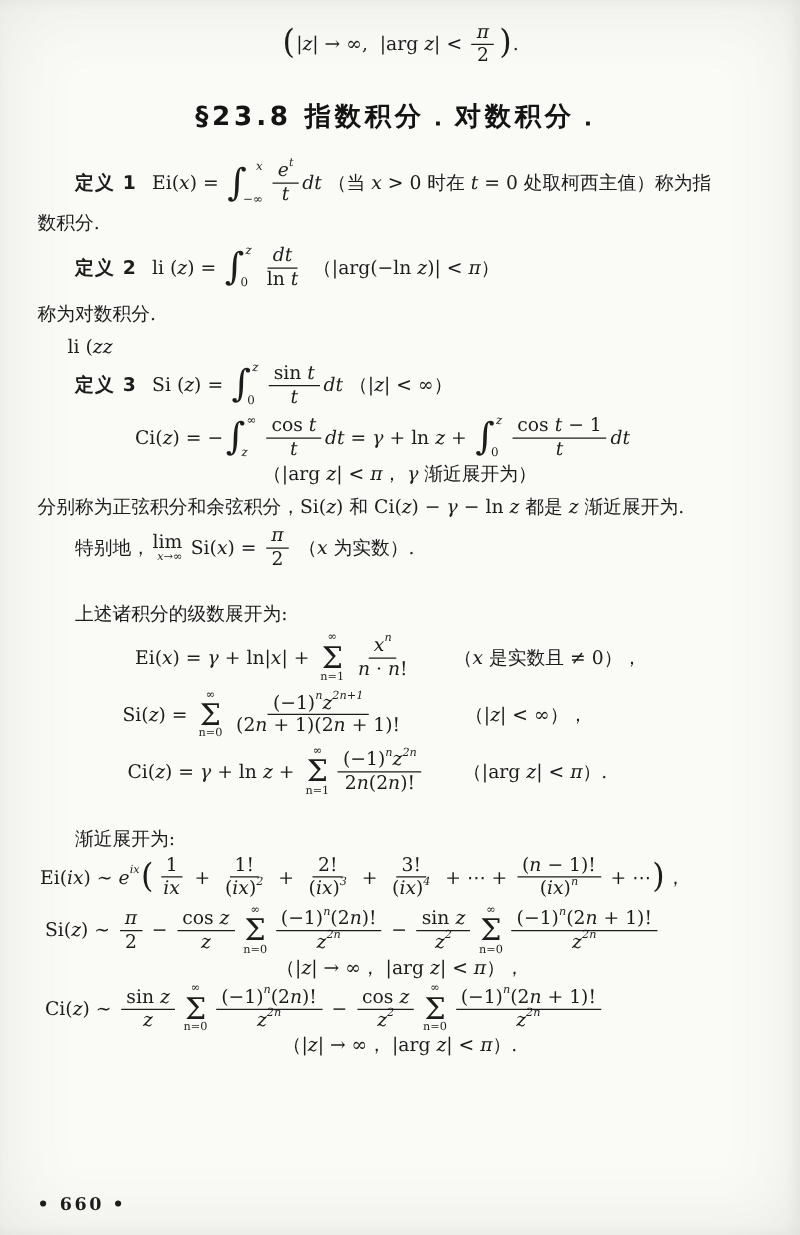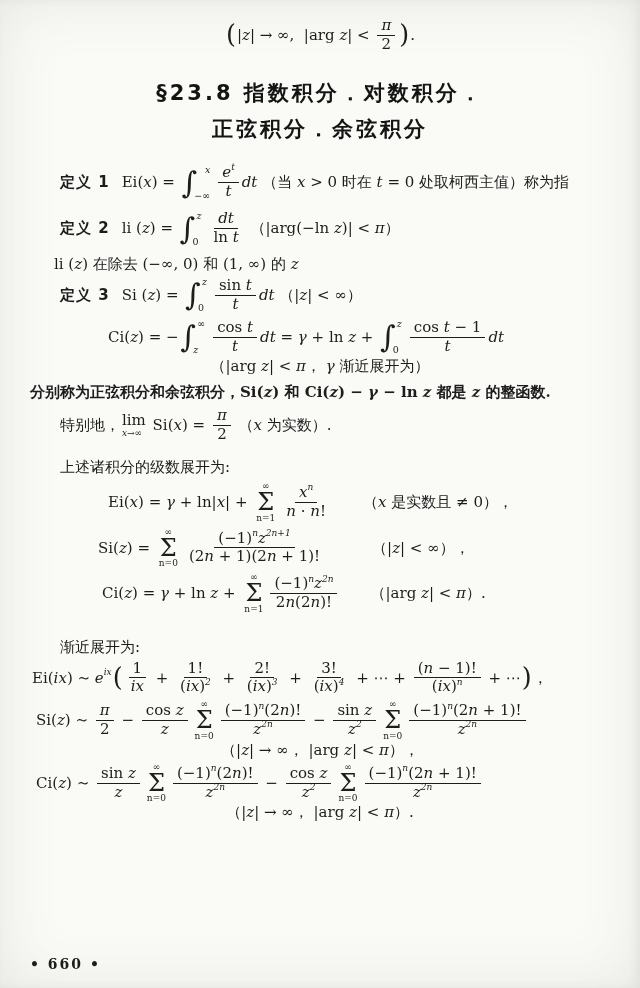--- a/index.html
+++ b/index.html
@@ -35,51 +35,52 @@
   .mfn{display:inline-flex;align-items:center;padding:0 4px 1px 4px;border-bottom:1.4px solid #1c1c1c;white-space:pre;}
   .mfd{display:inline-flex;align-items:center;padding:1px 4px 0 4px;white-space:pre;}
   .mint{display:inline-flex;align-items:center;margin:0 2px;height:40px;}
   .mintg{font-size:30px;line-height:1;margin-right:1px;}
   .mintlims{display:inline-flex;flex-direction:column;justify-content:space-between;height:38px;font-size:9.5px;margin-right:3px;}
   .minthi{align-self:flex-end;white-space:pre;}
   .mintlo{align-self:flex-start;white-space:pre;margin-left:-4px;}
   .msum{display:inline-flex;flex-direction:column;align-items:center;line-height:1;margin:0 4px;}
   .msumhi,.msumlo{font-size:9px;line-height:1;}
   .msumg{font-size:24px;line-height:.95;font-family:"DejaVu Serif","Liberation Serif",serif;}
-  .mlim{display:inline-flex;flex-direction:column;align-items:flex-start;line-height:1;margin:4px 2px;}
+  .mlim{display:inline-flex;flex-direction:column;align-items:flex-end;line-height:1;margin:4px 2px;}
   .mlimg{line-height:1;}
   .mlimlo{font-size:9px;line-height:1;margin-top:1px;font-style:italic;}
   .footer{position:absolute;left:30px;bottom:16px;font-weight:700;letter-spacing:2px;font-size:14px;text-align:right;}
 </style>
 </head>
 <body>
 
 <div id="page">
 
   <div class="line center" style="margin-top:4px;"><span class="mbig">(</span><span class="mt">|</span><span class="mv">z</span><span class="mt">| → ∞,  |arg </span><span class="mv">z</span><span class="mt">| &lt; </span><span class="mfrac"><span class="mfn"><span class="mv">π</span></span><span class="mfd"><span class="mt">2</span></span></span><span class="mbig">)</span><span class="mt">.</span></div>
 
   <div class="heading" style="margin-top:26px;">§23.8  指数积分．对数积分．</div>
-  <div class="heading">正弦积分．余弦积分</div>
 
   <div class="line" style="margin-top:20px;padding-left:30px;"><span class="mb">定义 1</span><span class="msp" style="width: 0.8em;"></span><span class="mt">Ei(</span><span class="mv">x</span><span class="mt">) = </span><span class="mint"><span class="mintg">∫</span><span class="mintlims"><span class="minthi"><span class="mv">x</span></span><span class="mintlo"><span class="mt">−∞</span></span></span></span><span class="mfrac"><span class="mfn"><span class="mv">e</span><span class="msup">t</span></span><span class="mfd"><span class="mv">t</span></span></span><span class="mv">dt</span><span class="mt"> （当 </span><span class="mv">x</span><span class="mt"> &gt; 0 时在 </span><span class="mv">t</span><span class="mt"> = 0 处取柯西主值）称为指</span></div>
+  <div class="textline" style="margin-top:2px;">数积分.</div>
 
   <div class="line" style="margin-top:6px;padding-left:30px;"><span class="mb">定义 2</span><span class="msp" style="width: 0.8em;"></span><span class="mt">li (</span><span class="mv">z</span><span class="mt">) = </span><span class="mint"><span class="mintg">∫</span><span class="mintlims"><span class="minthi"><span class="mv">z</span></span><span class="mintlo"><span class="mt">0</span></span></span></span><span class="mfrac"><span class="mfn"><span class="mv">dt</span></span><span class="mfd"><span class="mt">ln </span><span class="mv">t</span></span></span><span class="mt"> （|arg(−ln </span><span class="mv">z</span><span class="mt">)| &lt; </span><span class="mv">π</span><span class="mt">）</span></div>
+  <div class="textline" style="margin-top:8px;">称为对数积分.</div>
 
-  <div class="line" style="margin-top:6px;padding-left:24px;"><span class="mt">li (</span><span class="mv">z</span><span class="mt">) 在除去 (−∞, 0) 和 (1, ∞) 的 </span><span class="mv">z</span></div>
+  <div class="line" style="margin-top:6px;padding-left:24px;"><span class="mt">li (</span><span class="mv">z</span><span class="mv">z</span></div>
 
   <div class="line" style="margin-top:2px;padding-left:30px;"><span class="mb">定义 3</span><span class="msp" style="width: 0.8em;"></span><span class="mt">Si (</span><span class="mv">z</span><span class="mt">) = </span><span class="mint"><span class="mintg">∫</span><span class="mintlims"><span class="minthi"><span class="mv">z</span></span><span class="mintlo"><span class="mt">0</span></span></span></span><span class="mfrac"><span class="mfn"><span class="mt">sin </span><span class="mv">t</span></span><span class="mfd"><span class="mv">t</span></span></span><span class="mv">dt</span><span class="mt"> （|</span><span class="mv">z</span><span class="mt">| &lt; ∞）</span></div>
 
   <div class="line" style="margin-top:2px;padding-left:78px;"><span class="mt">Ci(</span><span class="mv">z</span><span class="mt">) = −</span><span class="mint"><span class="mintg">∫</span><span class="mintlims"><span class="minthi"><span class="mt">∞</span></span><span class="mintlo"><span class="mv">z</span></span></span></span><span class="mfrac"><span class="mfn"><span class="mt">cos </span><span class="mv">t</span></span><span class="mfd"><span class="mv">t</span></span></span><span class="mv">dt</span><span class="mt"> = </span><span class="mv">γ</span><span class="mt"> + ln </span><span class="mv">z</span><span class="mt"> + </span><span class="mint"><span class="mintg">∫</span><span class="mintlims"><span class="minthi"><span class="mv">z</span></span><span class="mintlo"><span class="mt">0</span></span></span></span><span class="mfrac"><span class="mfn"><span class="mt">cos </span><span class="mv">t</span><span class="mt"> − 1</span></span><span class="mfd"><span class="mv">t</span></span></span><span class="mv">dt</span></div>
   <div class="line center" style="margin-top:0;"><span class="mt">（|arg </span><span class="mv">z</span><span class="mt">| &lt; </span><span class="mv">π</span><span class="mt">， </span><span class="mv">γ</span><span class="mt"> 渐近展开为）</span></div>
 
-  <div class="line" style="margin-top:7px;font-weight:bold;"><span class="mt">分别称为正弦积分和余弦积分，Si(</span><span class="mv">z</span><span class="mt">) 和 Ci(</span><span class="mv">z</span><span class="mt">) − </span><span class="mv">γ</span><span class="mt"> − ln </span><span class="mv">z</span><span class="mt"> 都是 </span><span class="mv">z</span><span class="mt"> 的整函数.</span></div>
+  <div class="line" style="margin-top:7px;"><span class="mt">分别称为正弦积分和余弦积分，Si(</span><span class="mv">z</span><span class="mt">) 和 Ci(</span><span class="mv">z</span><span class="mt">) − </span><span class="mv">γ</span><span class="mt"> − ln </span><span class="mv">z</span><span class="mt"> 都是 </span><span class="mv">z</span><span class="mt"> 渐近展开为.</span></div>
 
   <div class="line" style="margin-top:6px;padding-left:30px;"><span class="mt">特别地，</span><span class="mlim"><span class="mlimg">lim</span><span class="mlimlo">x→∞</span></span><span class="mt"> Si(</span><span class="mv">x</span><span class="mt">) = </span><span class="mfrac"><span class="mfn"><span class="mv">π</span></span><span class="mfd"><span class="mt">2</span></span></span><span class="mt"> （</span><span class="mv">x</span><span class="mt"> 为实数）.</span></div>
 
-  <div class="textline" style="margin-top:16px;padding-left:30px;">上述诸积分的级数展开为:</div>
+  <div class="textline" style="margin-top:27px;padding-left:30px;">上述诸积分的级数展开为:</div>
 
   <div class="line" style="margin-top:4px;padding-left:78px;"><span class="mt">Ei(</span><span class="mv">x</span><span class="mt">) = </span><span class="mv">γ</span><span class="mt"> + ln|</span><span class="mv">x</span><span class="mt">| + </span><span class="msum"><span class="msumhi">∞</span><span class="msumg">Σ</span><span class="msumlo">n=1</span></span><span class="mfrac"><span class="mfn"><span class="mv">x</span><span class="msup">n</span></span><span class="mfd"><span class="mv">n</span><span class="mt"> · </span><span class="mv">n</span><span class="mt">!</span></span></span><span class="msp" style="width: 2em;"></span><span class="mt">（</span><span class="mv">x</span><span class="mt"> 是实数且 ≠ 0），</span></div>
   <div class="line" style="margin-top:5px;padding-left:68px;"><span class="mt">Si(</span><span class="mv">z</span><span class="mt">) = </span><span class="msum"><span class="msumhi">∞</span><span class="msumg">Σ</span><span class="msumlo">n=0</span></span><span class="mfrac"><span class="mfn"><span class="mt">(−1)</span><span class="msup">n</span><span class="mv">z</span><span class="msup">2n+1</span></span><span class="mfd"><span class="mt">(2</span><span class="mv">n</span><span class="mt"> + 1)(2</span><span class="mv">n</span><span class="mt"> + 1)!</span></span></span><span class="msp" style="width: 3em;"></span><span class="mt">（|</span><span class="mv">z</span><span class="mt">| &lt; ∞），</span></div>
   <div class="line" style="margin-top:5px;padding-left:72px;"><span class="mt">Ci(</span><span class="mv">z</span><span class="mt">) = </span><span class="mv">γ</span><span class="mt"> + ln </span><span class="mv">z</span><span class="mt"> + </span><span class="msum"><span class="msumhi">∞</span><span class="msumg">Σ</span><span class="msumlo">n=1</span></span><span class="mfrac"><span class="mfn"><span class="mt">(−1)</span><span class="msup">n</span><span class="mv">z</span><span class="msup">2n</span></span><span class="mfd"><span class="mt">2</span><span class="mv">n</span><span class="mt">(2</span><span class="mv">n</span><span class="mt">)!</span></span></span><span class="msp" style="width: 2em;"></span><span class="mt">（|arg </span><span class="mv">z</span><span class="mt">| &lt; </span><span class="mv">π</span><span class="mt">）.</span></div>
 
   <div class="textline" style="margin-top:24px;padding-left:30px;">渐近展开为:</div>
 
   <div class="line" style="margin-top:3px;padding-left:2px;"><span class="mt">Ei(</span><span class="mv">ix</span><span class="mt">) ∼ </span><span class="mv">e</span><span class="msup">ix</span><span class="mbig">(</span><span class="mfrac"><span class="mfn"><span class="mt">1</span></span><span class="mfd"><span class="mv">ix</span></span></span><span class="mt"> + </span><span class="mfrac"><span class="mfn"><span class="mt">1!</span></span><span class="mfd"><span class="mt">(</span><span class="mv">ix</span><span class="mt">)</span><span class="msup">2</span></span></span><span class="mt"> + </span><span class="mfrac"><span class="mfn"><span class="mt">2!</span></span><span class="mfd"><span class="mt">(</span><span class="mv">ix</span><span class="mt">)</span><span class="msup">3</span></span></span><span class="mt"> + </span><span class="mfrac"><span class="mfn"><span class="mt">3!</span></span><span class="mfd"><span class="mt">(</span><span class="mv">ix</span><span class="mt">)</span><span class="msup">4</span></span></span><span class="mt"> + ⋯ + </span><span class="mfrac"><span class="mfn"><span class="mt">(</span><span class="mv">n</span><span class="mt"> − 1)!</span></span><span class="mfd"><span class="mt">(</span><span class="mv">ix</span><span class="mt">)</span><span class="msup">n</span></span></span><span class="mt"> + ⋯</span><span class="mbig">)</span><span class="mt">，</span></div>
 
   <div class="line" style="margin-top:5px;padding-left:6px;"><span class="mt">Si(</span><span class="mv">z</span><span class="mt">) ∼ </span><span class="mfrac"><span class="mfn"><span class="mv">π</span></span><span class="mfd"><span class="mt">2</span></span></span><span class="mt"> − </span><span class="mfrac"><span class="mfn"><span class="mt">cos </span><span class="mv">z</span></span><span class="mfd"><span class="mv">z</span></span></span><span class="msum"><span class="msumhi">∞</span><span class="msumg">Σ</span><span class="msumlo">n=0</span></span><span class="mfrac"><span class="mfn"><span class="mt">(−1)</span><span class="msup">n</span><span class="mt">(2</span><span class="mv">n</span><span class="mt">)!</span></span><span class="mfd"><span class="mv">z</span><span class="msup">2n</span></span></span><span class="mt"> − </span><span class="mfrac"><span class="mfn"><span class="mt">sin </span><span class="mv">z</span></span><span class="mfd"><span class="mv">z</span><span class="msup">2</span></span></span><span class="msum"><span class="msumhi">∞</span><span class="msumg">Σ</span><span class="msumlo">n=0</span></span><span class="mfrac"><span class="mfn"><span class="mt">(−1)</span><span class="msup">n</span><span class="mt">(2</span><span class="mv">n</span><span class="mt"> + 1)!</span></span><span class="mfd"><span class="mv">z</span><span class="msup">2n</span></span></span></div>

